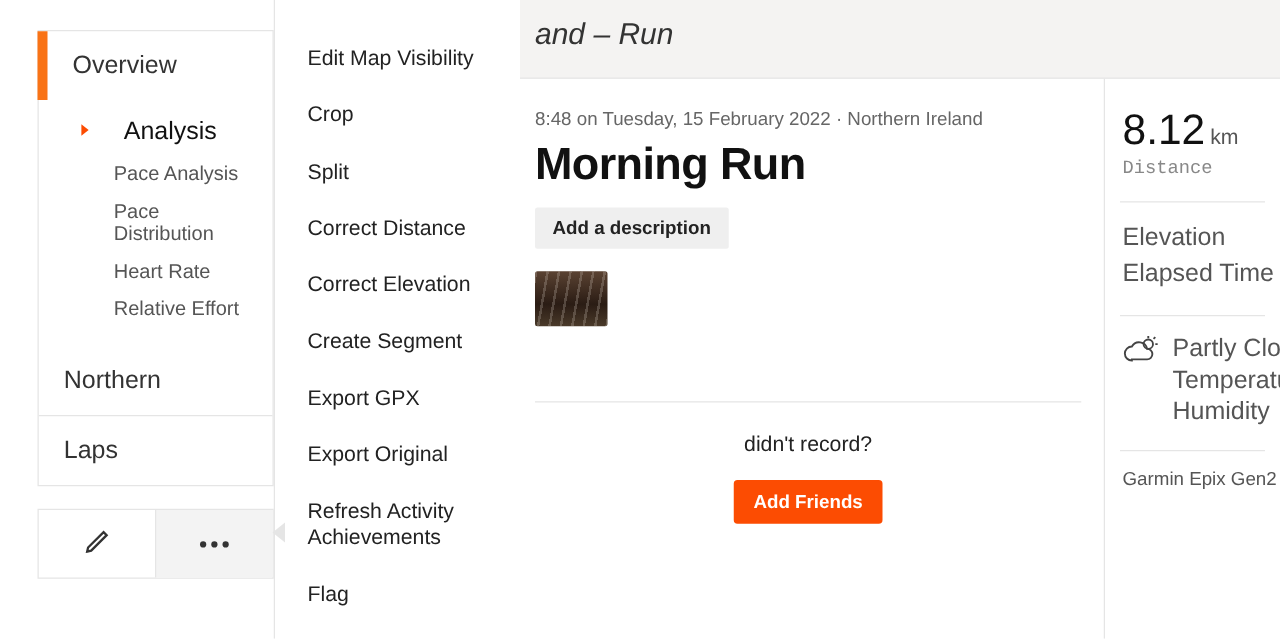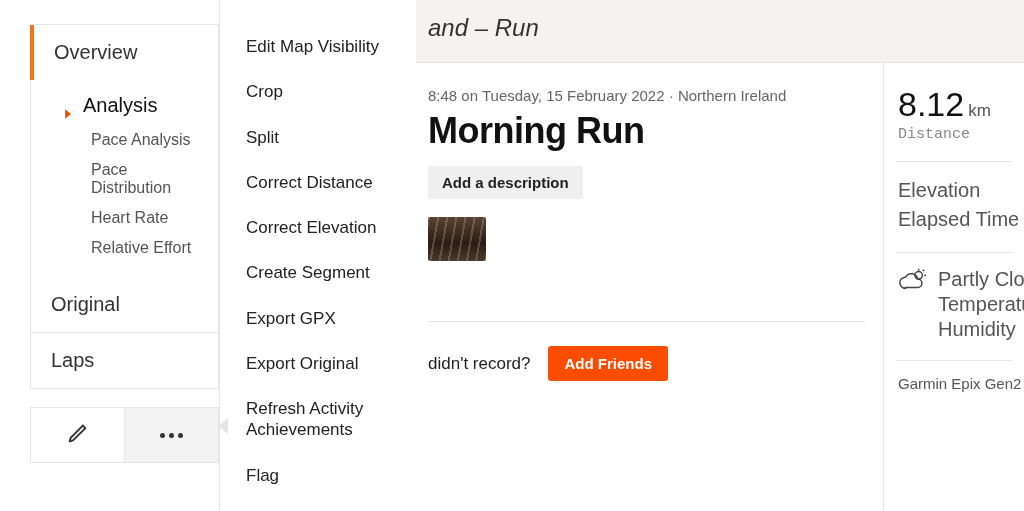--- a/index.html
+++ b/index.html
@@ -4,23 +4,23 @@
 <style>
   * { box-sizing: border-box; margin: 0; padding: 0; }
   html, body { width: 1024px; height: 511px; font-family: -apple-system, BlinkMacSystemFont, "Segoe UI", Helvetica, Arial, sans-serif; color: #111; background: #fff; overflow: hidden; }
   .app { display: flex; width: 100%; height: 100%; }
   
   .sidebar { width: 220px; border-right: 1px solid #e5e5e5; padding-left: 30px; padding-top: 24px; background: #fff; }
   .sidebar ul { list-style: none; }
   .sidebar .tabgroup { border: 1px solid #e5e5e5; }
   .sidebar .tab { padding: 16px 20px; font-size: 20px; color: #333; cursor: pointer; }
   .sidebar .tab + .tab { border-top: 1px solid #e5e5e5; }
-  .sidebar .tab.active { border-left: 4px solid #f97316; margin-left: -1px; }
+  .sidebar .tab.active { border-left: 8px solid #f97316; margin-left: -1px; }
   .sidebar .subgroup { padding: 6px 0 14px 0; }
-  .sidebar .subhead { display: flex; align-items: flex-end; gap: 8px; padding: 8px 20px 8px 30px; font-size: 20px; color: #111; font-weight: 500; }
+  .sidebar .subhead { display: flex; align-items: flex-start; gap: 24px; padding: 8px 20px 8px 30px; font-size: 20px; color: #111; font-weight: 500; }
   .sidebar .chev { width: 14px; height: 14px; display: inline-block; }
   .sidebar .chev svg { width: 14px; height: 14px; fill: #fc4c02; }
   .sidebar .sublink { padding: 6px 20px 6px 60px; font-size: 16px; color: #555; cursor: pointer; }
   .sidebar .toolrow { display: flex; border: 1px solid #e5e5e5; margin-top: 18px; }
   .sidebar .toolbtn { flex: 1; height: 54px; display: flex; align-items: center; justify-content: center; cursor: pointer; }
   .sidebar .toolbtn + .toolbtn { border-left: 1px solid #e5e5e5; background: #f3f3f3; }
   .sidebar .toolbtn svg { width: 22px; height: 22px; stroke: #333; fill: none; stroke-width: 2; }
   .sidebar .dots { display: flex; gap: 4px; }
   .sidebar .dots span { width: 5px; height: 5px; border-radius: 50%; background: #333; }
   
@@ -32,21 +32,21 @@
   
   .header { background: #f4f3f2; border-bottom: 1px solid #e5e5e5; padding: 14px 12px 20px 12px; font-size: 24px; color: #333; font-style: italic; }
   .body { display: flex; flex: 1; }
   .centercol { flex: 1; padding: 24px 18px 0 12px; border-right: 1px solid #e5e5e5; }
   .meta { font-size: 15px; color: #666; margin-bottom: 6px; }
   .title { font-size: 36px; font-weight: 700; color: #111; letter-spacing: -0.5px; }
   .adddesc { display: inline-block; margin-top: 14px; background: #efefef; padding: 8px 14px; font-size: 15px; font-weight: 600; color: #222; cursor: pointer; border-radius: 2px; }
   .thumb { width: 58px; height: 44px; margin-top: 18px; background: linear-gradient(180deg, #5a4232 0%, #2a1c14 60%, #4a3a2a 100%); border-radius: 2px; position:relative; overflow:hidden;}
   .thumb::before { content:""; position:absolute; inset:0; background: repeating-linear-gradient(100deg, rgba(210,200,190,0.25) 0 2px, transparent 2px 9px);}
   .divider { height: 1px; background: #e5e5e5; margin-top: 60px; }
-  .recordrow { display: flex; align-items: center; gap: 18px; margin-top: 24px; }
+  .recordrow { display: flex; align-items: center; gap: 18px; margin-top: 24px; flex-direction: column; }
   .recordrow .q { font-size: 17px; color: #222; }
   .btn-orange { background: #fc4c02; color: #fff; font-size: 15px; font-weight: 600; padding: 9px 16px; border-radius: 3px; cursor: pointer; }
   
   .rightcol { width: 140px; padding: 22px 12px 0 14px; overflow: hidden; }
   .bigstat { display: flex; align-items: baseline; gap: 4px; }
   .bigstat .val { font-size: 34px; font-weight: 400; color: #111; }
   .bigstat .unit { font-size: 17px; color: #555; }
   .statlabel { font-size: 15px; color: #888; margin-top: 2px; font-family: Liberation Mono, monospace; }
   .rightcol .sep { height: 1px; background: #e5e5e5; margin: 18px 0 14px -2px; }
   .statline { font-size: 20px; color: #555; padding: 3px 0; white-space: nowrap; }
@@ -71,21 +71,21 @@
                 <path d="M7 4l10 8-10 8z"></path>
               </svg>
           </span>
           <span>Analysis</span>
         </div>
         <div class="sublink">Pace Analysis</div>
         <div class="sublink">Pace Distribution</div>
         <div class="sublink">Heart Rate</div>
         <div class="sublink">Relative Effort</div>
       </li>
-      <li class="tab">Original</li>
+      <li class="tab">Northern</li>
       <li class="tab">Laps</li>
     </ul>
     <div class="toolrow">
       <div class="toolbtn">
         <span>
           <svg viewBox="0 0 24 24">
               <path d="M3 21l3.5-.8L20 6.7 17.3 4 3.8 17.5 3 21z"></path>
             </svg>
         </span>
       </div>

